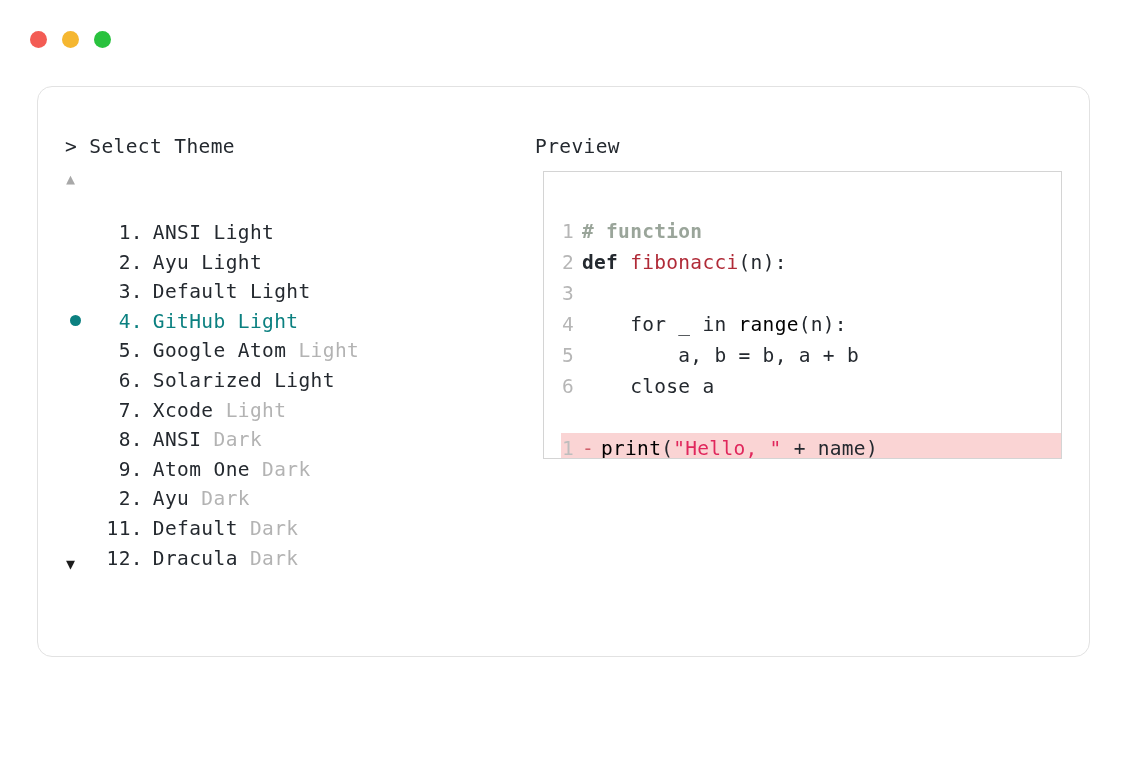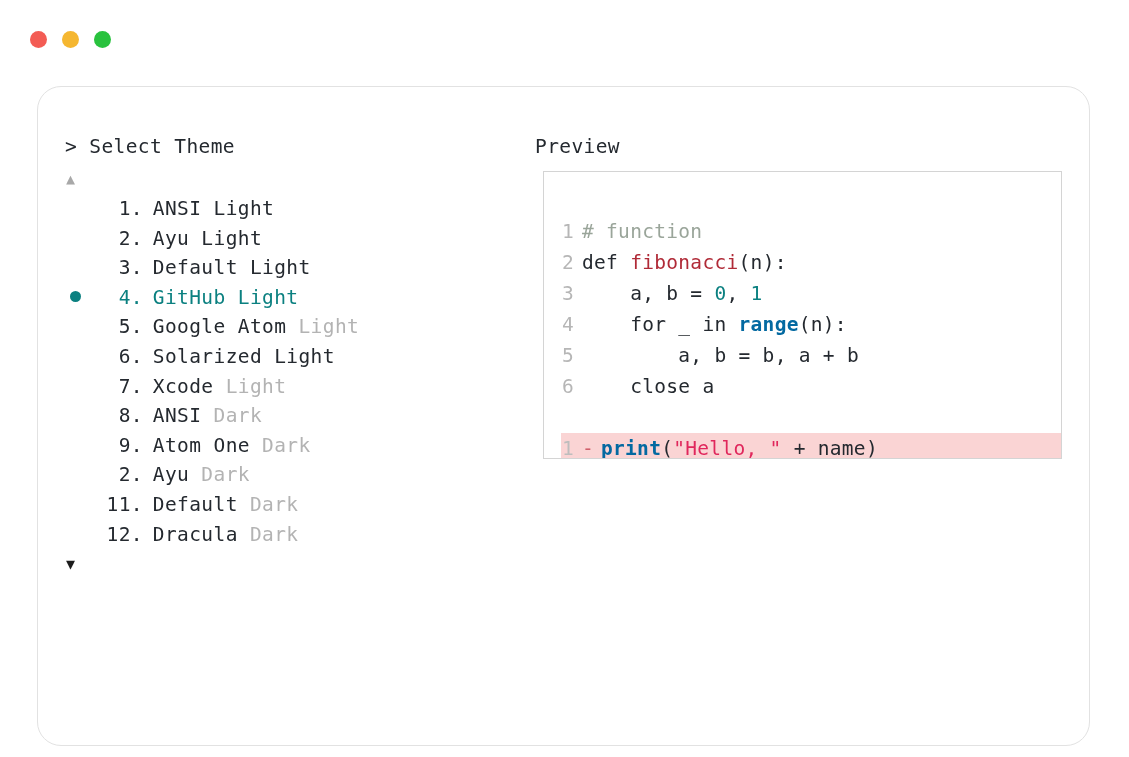--- a/index.html
+++ b/index.html
@@ -35,24 +35,24 @@
   .dot.red    { background: #f35c54; }
   .dot.yellow { background: #f5b731; }
   .dot.green  { background: #29c23e; }
 
   
   .card {
     position: absolute;
     left: 37px;
     top: 86px;
     width: 1053px;
-    height: 660px;
+    height: 571px;
     box-sizing: border-box;
     border: 1px solid #e2e2e2;
-    border-radius: 24px;
+    border-radius: 15px;
     background: #ffffff;
   }
 
   .card-inner {
     position: relative;
     width: 100%;
     height: 100%;
   }
 
   
@@ -128,21 +128,21 @@
     text-align: right;
     color: #24292f;
   }
   .name-cell {
     padding-left: 9.8px;
     color: #24292f;
   }
   .theme-row.selected .num-cell,
   .theme-row.selected .name-cell,
   .theme-row.selected .variant { color: #0b8080; }
-  .variant { color: #24292f; }
+  .variant { color: #24292f; margin-top: 24px; }
   .variant.dim { color: #b3b3b3; }
 
   
   .hint {
     position: absolute;
     left: 27px;
     top: 530px;
     font-size: 19.5px;
     letter-spacing: 0.3px;
     color: #adadad;
@@ -179,26 +179,26 @@
   .ln {
     display: inline-block;
     width: 13px;
     flex: 0 0 13px;
     text-align: right;
     color: #b6b6b6;
     margin-right: 8px;
   }
   .code-text { white-space: pre; }
 
-  .tok-comment { color: #9aa59a; }
-  .tok-kw      { color: #24292f; }
+  .tok-comment { color: #9aa59a; font-weight: bold; }
+  .tok-kw      { color: #24292f; font-weight: bold; }
   .tok-fn      { color: #b02a37; }
   .tok-plain   { color: #24292f; }
   .tok-num     { color: #0b8080; }
-  .tok-builtin { color: #0369a1; font-weight: bold; }
+  .tok-builtin { color: #000000; }
   .tok-str     { color: #e0275c; }
 
   .blank-line { height: 31px; }
 
   .diff-line { height: 31px; line-height: 31px; display: flex; align-items: center; }
   .diff-line.minus { background: #fad4d4; }
   .diff-line .ln { color: #bdbdbd; }
   .diff-sign {
     display: inline-block;
     width: 11px;
@@ -244,21 +244,21 @@
         </ul>
 
       <div class="scroll-arrow down">▼</div>
     </div>
 
 
     <div class="preview-box">
       <div class="code-area" id="code-area">
           <div class="code-line"><span class="ln">1</span><span class="code-text"><span class="tok-comment"># function</span></span></div>
           <div class="code-line"><span class="ln">2</span><span class="code-text"><span class="tok-kw">def </span><span class="tok-fn">fibonacci</span><span class="tok-plain">(n):</span></span></div>
-          <div class="code-line"><span class="ln">3</span><span class="code-text"><span class="tok-plain">    a, b = </span><span class="tok-num">0</span><span class="tok-plain">, </span><span class="tok-num">1</span></span></div>
+          <div class="code-line"><span class="ln">3</span></div>
           <div class="code-line"><span class="ln">4</span><span class="code-text"><span class="tok-plain">    for _ in </span><span class="tok-builtin">range</span><span class="tok-plain">(n):</span></span></div>
           <div class="code-line"><span class="ln">5</span><span class="code-text"><span class="tok-plain">        a, b = b, a + b</span></span></div>
           <div class="code-line"><span class="ln">6</span><span class="code-text"><span class="tok-plain">    close a</span></span></div>
           <div class="blank-line"></div>
           <div class="diff-line minus" style="background: rgb(250, 212, 212);">
             <span class="ln">1</span>
             <span class="diff-sign">-</span>
             <span class="diff-body"><span class="tok-builtin">print</span><span class="tok-plain">(</span><span class="tok-str">"Hello, "</span><span class="tok-plain"> + name)</span></span>
           </div>
         </div>

